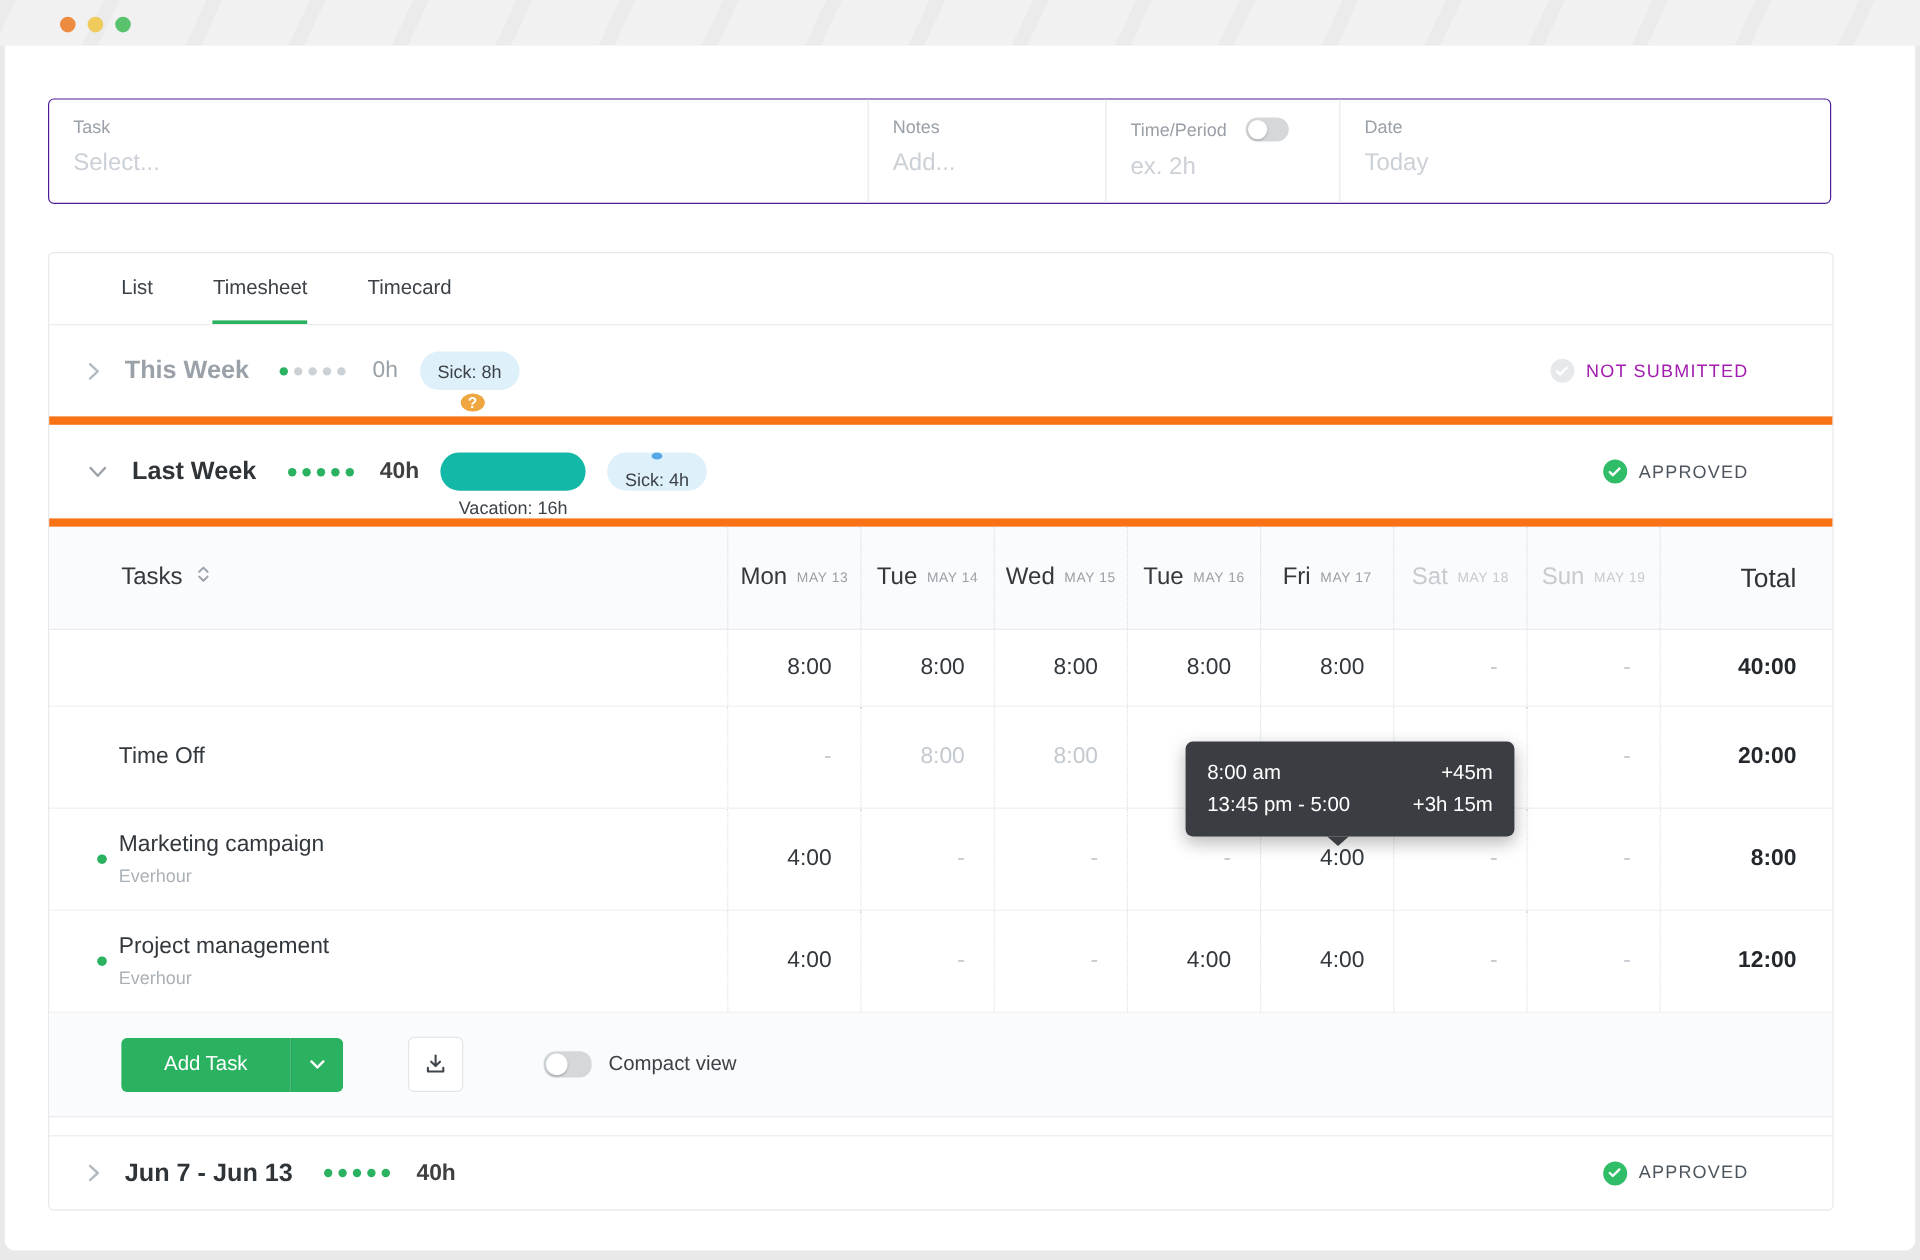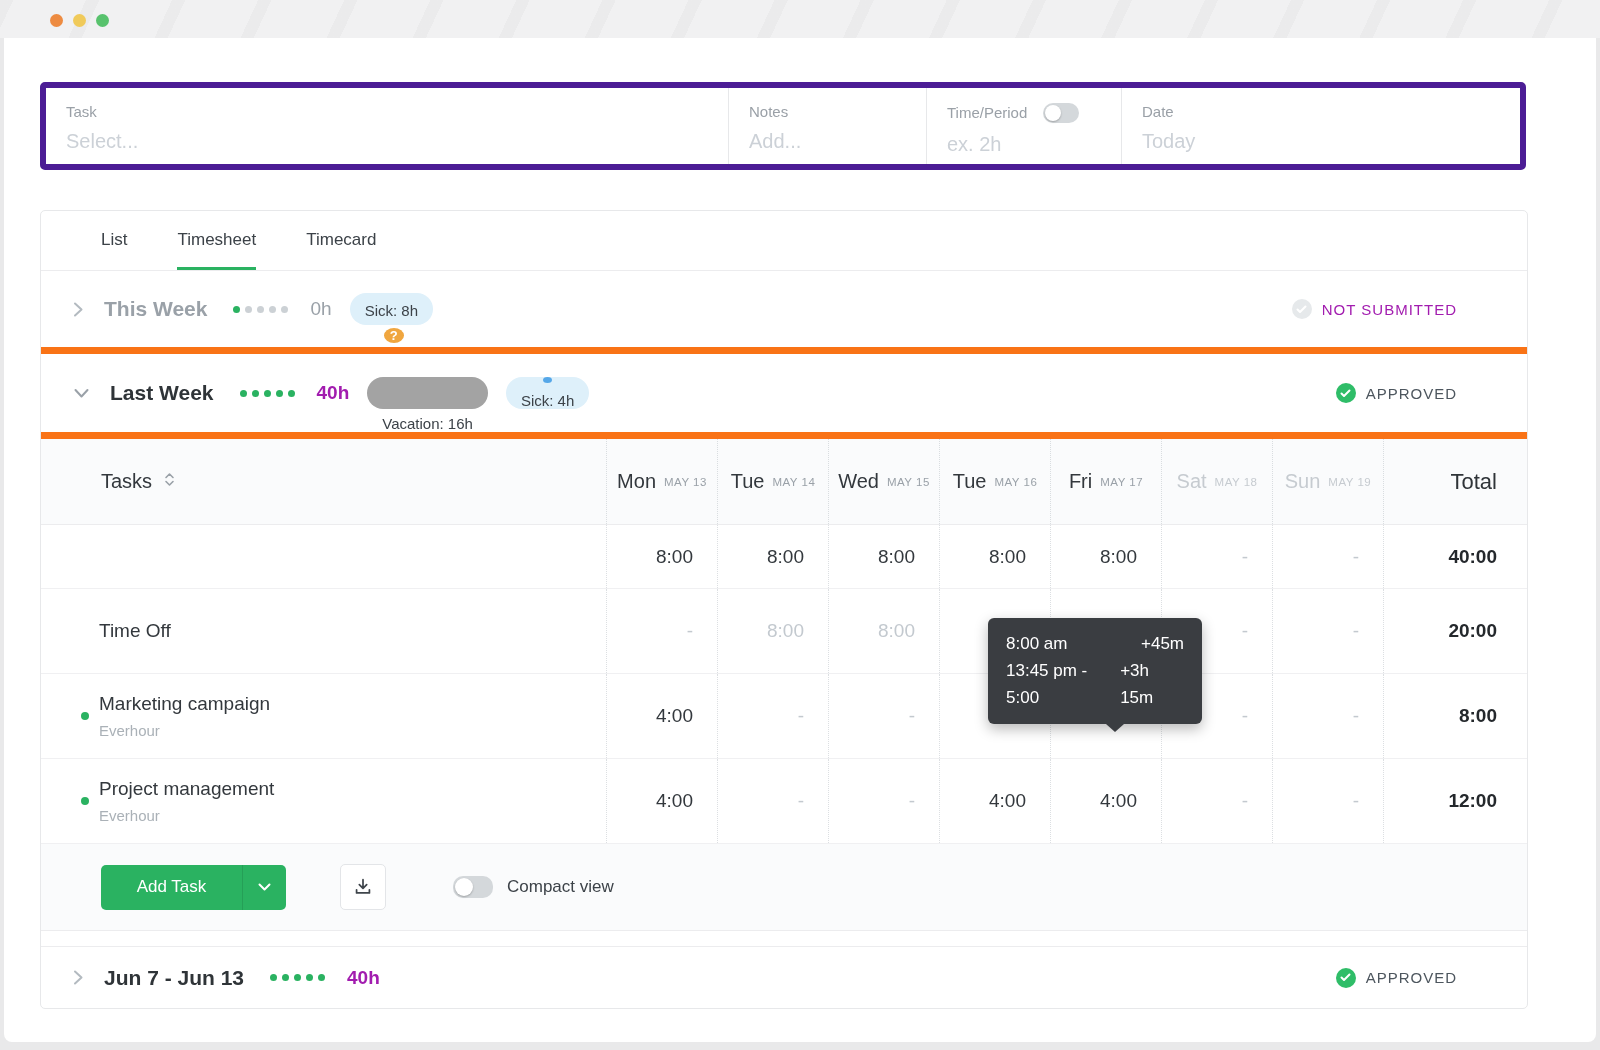--- a/index.html
+++ b/index.html
@@ -12,21 +12,21 @@
     background:repeating-linear-gradient(115deg, rgba(0,0,0,0.035) 0 12px, transparent 12px 78px); opacity:.7; }
   .tl { position:absolute; top:14px; width:13px; height:13px; border-radius:50%; display:inline-block; }
   .tl.r { left:50px; background:#ed8b41; }
   .tl.y { left:73px; background:#f0ca5a; }
   .tl.g { left:96px; background:#58c26d; }
 
   .window { position:absolute; left:4px; right:4px; top:38px; bottom:8px; background:#fff; border-radius:0 0 8px 8px; }
 
   
   .timerbar { position:absolute; left:36px; top:44px; width:1486px; height:88px;
-    border:6px solid #4c1d95; border-radius:5px; display:flex; background:#fff; }
+    border:1px solid #4c1d95; border-radius:5px; display:flex; background:#fff; }
   .tb-sec { padding:15px 0 0 20px; }
   .tb-sec + .tb-sec { border-left:1px solid #e7e8ea; }
   .tb-task { width:682px; }
   .tb-notes { width:198px; }
   .tb-time  { width:195px; }
   .tb-date  { width:197px; }
   .tb-label { font-size:15px; color:#9aa0a7; }
   .tb-ph { font-size:20px; color:#ccd1d7; margin-top:10px; }
   .toggle { display:inline-block; width:36px; height:20px; border-radius:10px; background:#d4d8db;
     position:relative; vertical-align:-5px; margin-left:12px; }
@@ -49,25 +49,25 @@
   .wk-jun  { height:62px; border-bottom:none; border-top:1px solid #ececee; }
   .chev { flex:0 0 auto; display:flex; }
   .wk-title { font-size:21px; margin-left:20px; }
   .wk-this .wk-title { color:#9aa1a8; font-weight:bold; }
   .wk-last .wk-title, .wk-jun .wk-title { color:#2f3438; font-weight:bold; }
   .dots { display:flex; gap:5px; margin-left:26px; }
   .dot { width:7px; height:7px; border-radius:50%; background:#ccd1d5; }
   .dot.g { background:#2ab261; }
   .wk-hours { font-size:19px; margin-left:22px; }
   .wk-this .wk-hours { color:#9aa1a8; }
-  .wk-last .wk-hours, .wk-jun .wk-hours { color:#a21caf; font-weight:bold; }
+  .wk-last .wk-hours, .wk-jun .wk-hours { color:#404040; font-weight:bold; }
   .badge { height:32px; border-radius:16px; display:flex; align-items:center; padding:0 15px;
     font-size:15px; color:#3c4248; margin-left:18px; gap:9px; cursor:pointer;flex-direction:column; }
   .badge.blue { background:#def0fa; }
-  .badge.orange { background:#a3a3a3;gap:38px; }
+  .badge.orange { background:#14b8a6;gap:38px; }
   .bdot { width:9px; height:9px; border-radius:50%; }
   .bdot.blue { background:#55a7e8; }
   .bdot.orange { background:#efad42; }
   .qicon { width:20px; height:20px; border-radius:50%; background:#f0a63f; color:#fff; font-size:13px;
     font-weight:bold; display:flex; align-items:center; justify-content:center; margin:0 -4px 0 1px; }
   .wk-status { margin-left:auto; display:flex; align-items:center; gap:10px; font-size:15px; letter-spacing:1px; }
   .wk-status.pending { color:#a21caf;justify-content:center; }
   .wk-status.approved { color:#4d565e; }
   .status-check { width:20px; height:20px; border-radius:50%; display:flex; align-items:center; justify-content:center; }
   .status-check.gray { background:#e6e9eb; }
@@ -107,21 +107,21 @@
   .addtask .arrow { width:44px; background:#2ab261; display:flex; align-items:center;
     justify-content:center; border-left:1px solid rgba(0,0,0,.10); }
   .dl-btn { width:46px; height:46px; border:1px solid #e3e5e8; border-radius:5px; margin-left:29px;
     display:flex; align-items:center; justify-content:center; background:#fff; cursor:pointer; }
   .compact { margin-left:42px; display:flex; align-items:center; font-size:17px; color:#3c4248; }
   .toggle.big { width:40px; height:22px; margin:0 14px 0 0; vertical-align:middle; }
   .toggle.big .knob { width:18px; height:18px; }
   .spacer { height:15px; }
 
   
-  .tooltip { position:absolute; left:984px; top:580px; width:214px; background:#3a3d41;
+  .tooltip { position:absolute; left:984px; top:580px; width:274px; background:#3a3d41;
     border-radius:6px; padding:12px 18px 13px; box-shadow:0 5px 14px rgba(0,0,0,.28); z-index:5; }
   .tt-line { display:flex; justify-content:space-between; color:#fff; font-size:17px; line-height:27px; }
   .tt-arrow { position:absolute; bottom:-8px; left:118px; width:0; height:0;
     border-left:9px solid transparent; border-right:9px solid transparent; border-top:8px solid #3a3d41; }
 </style>
 </head>
 <body>
 
 <div class="page">
   <div class="titlebar">

